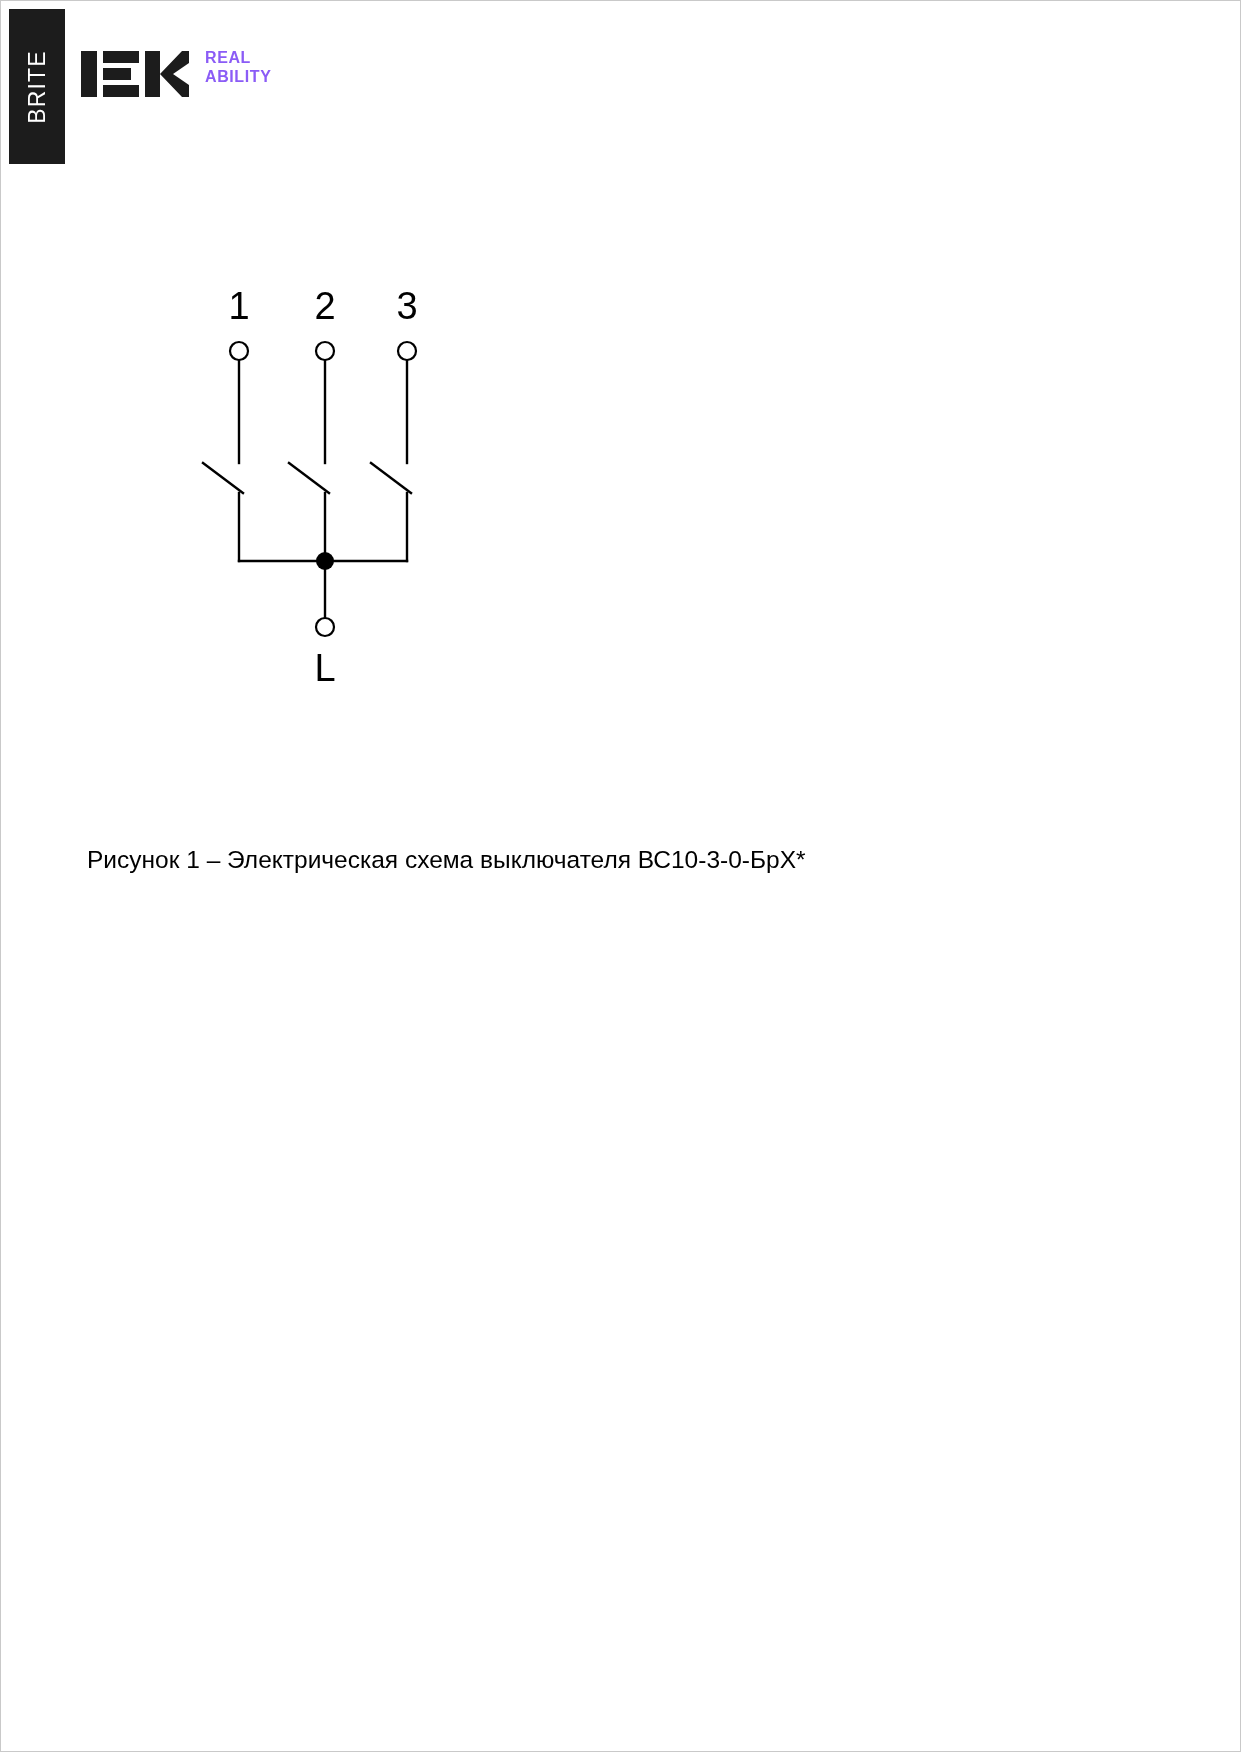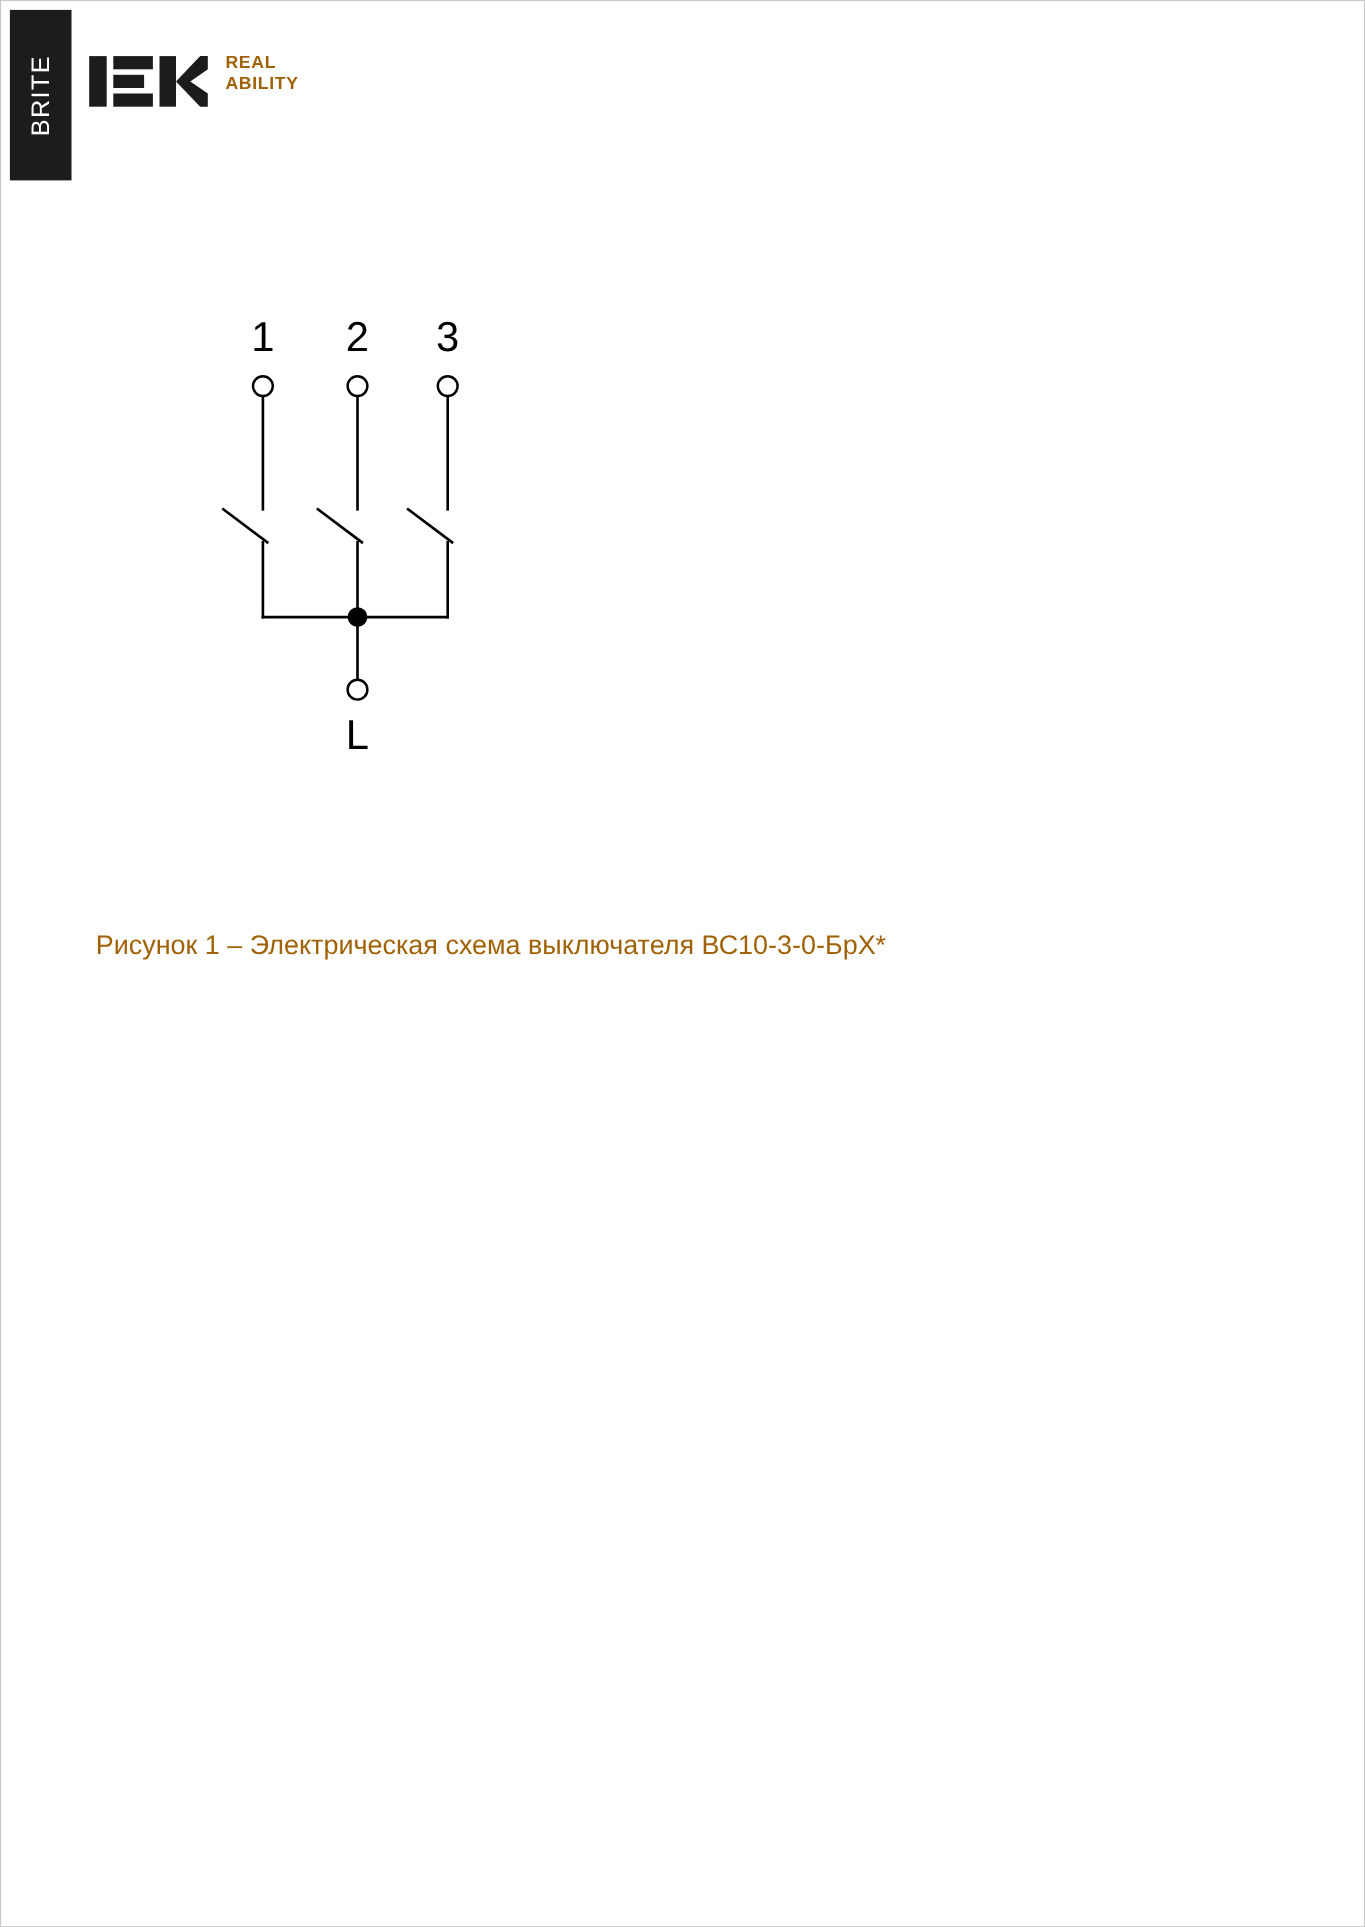--- a/index.html
+++ b/index.html
@@ -59,39 +59,39 @@
     flex-direction: column;
     justify-content: center;
     padding-top: 6px;
   }
   .logo-words span {
     display: block;
     font-size: 16px;
     font-weight: bold;
     letter-spacing: 0.6px;
     line-height: 1.18;
-    color: #a16207;
+    color: #8b5cf6;
   }
 
   
   .figure {
     position: absolute;
     left: 150px;
     top: 270px;
     width: 420px;
     height: 420px;
   }
   .figure svg { display: block; }
 
   .caption {
     position: absolute;
     left: 86px;
     top: 845px;
     font-size: 24.5px;
-    color: #a16207;
+    color: #000000;
     white-space: nowrap;
     font-family: "Liberation Sans", sans-serif;
   }
 </style>
 </head>
 <body>
 
 <div class="page">
 
   <div class="brand-tab">

